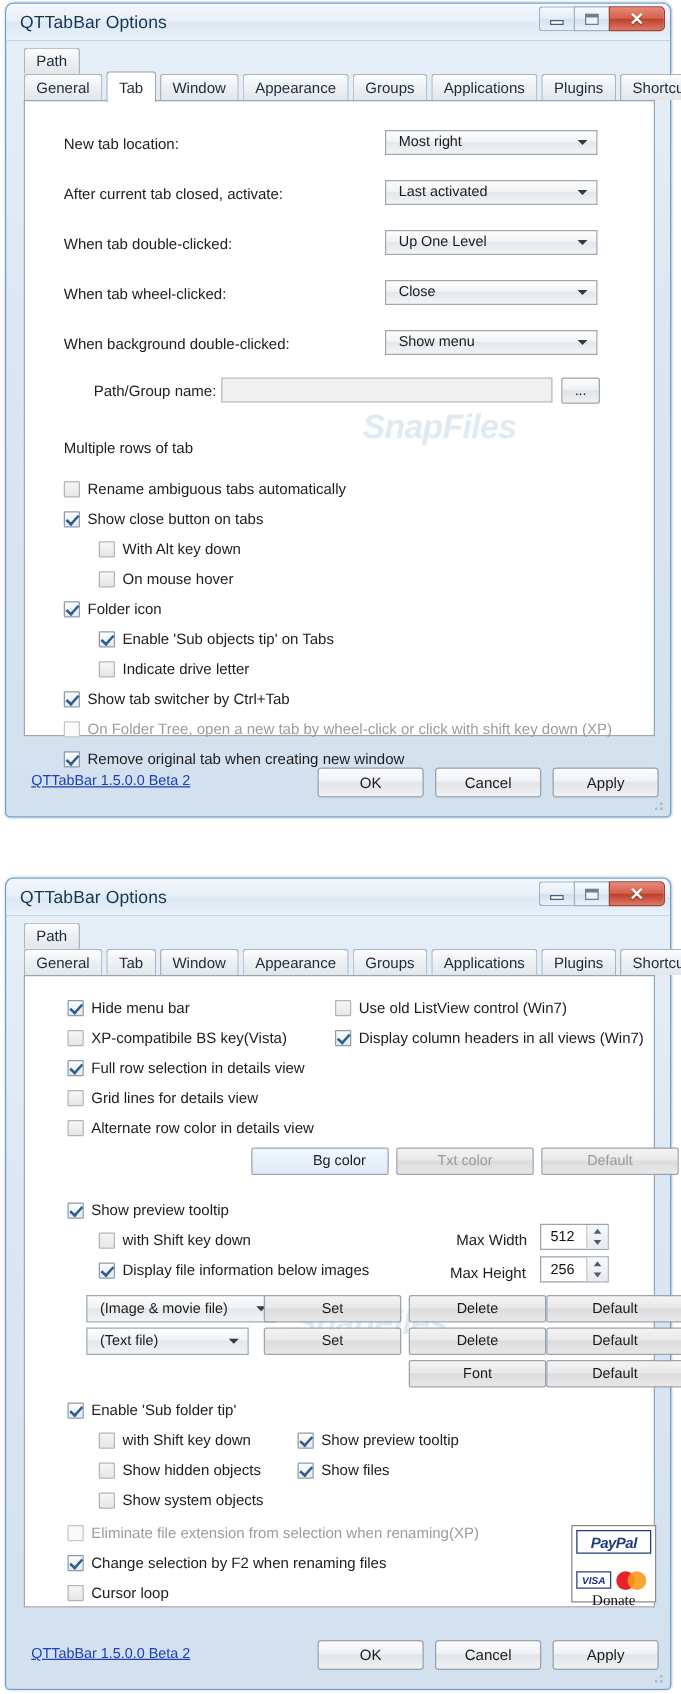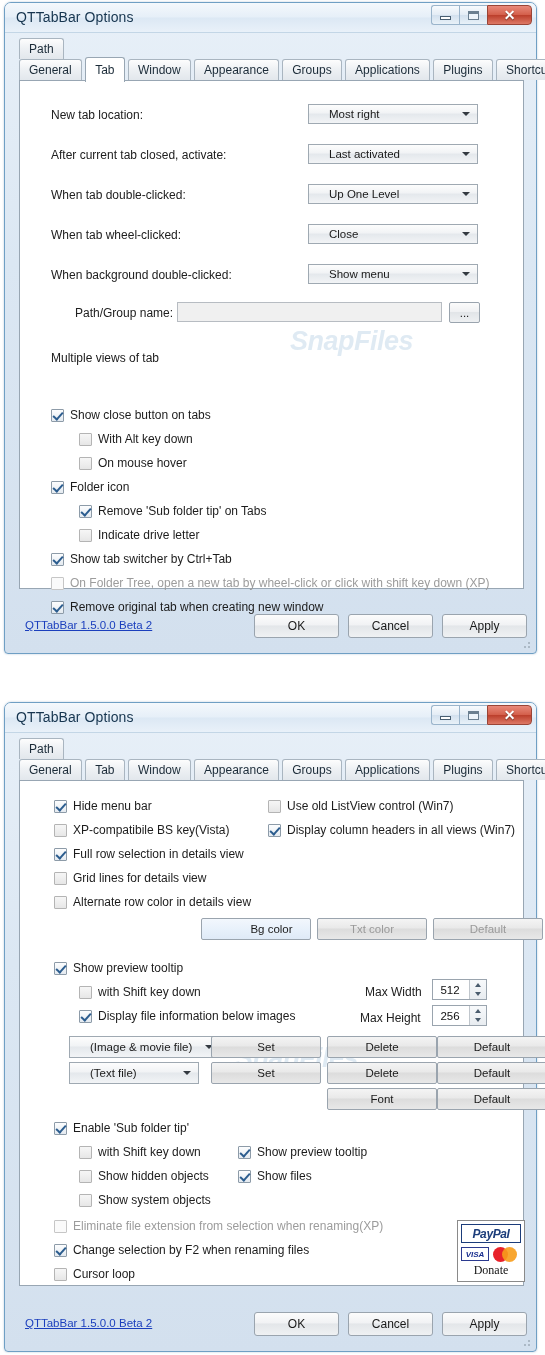--- a/index.html
+++ b/index.html
@@ -149,21 +149,21 @@
   .combo {
     position: absolute;
     height: 20px;
     border: 1px solid #9fa9b2;
     background: linear-gradient(to bottom, #fdfdfd 0%, #f1f3f5 45%, #e4e8ec 50%, #f2f4f6 100%);
     box-sizing: border-box;
     display: flex;
     align-items: center;
     font-size: 11.5px;
     color: #1a1a1a;
-    padding-left: 20px;
+    padding-left: 10px;
     cursor: default;
   }
   .combo .arrow {
     position: absolute;
     right: 7px;
     width: 0; height: 0;
     border-left: 4px solid transparent;
     border-right: 4px solid transparent;
     border-top: 4px solid #333a41;
   }
@@ -331,21 +331,21 @@
     width: 100%; height: 19px;
     border: 1px solid #1b3c7a;
     background: #ffffff;
     display: flex; align-items: center; justify-content: center;
     box-sizing: border-box;
   }
   .pp-logo span {
     font-size: 12px; font-weight: bold; font-style: italic;
     color: #1b3c7a; letter-spacing: -0.4px;
   }
-  .pp-cards { display: flex; gap: 4px; margin-top: 3px; height: 16px; align-items:center; justify-content:center; }
+  .pp-cards { display: flex; gap: 4px; margin-top: 13px; height: 16px; align-items:center; justify-content:center; }
   .pp-visa {
     width: 28px; height: 14px;
     background: #ffffff;
     border: 1px solid #2b3a8f;
     font-size: 8px; font-weight: bold; font-style: italic;
     color: #1a2f8f;
     display: flex; align-items: center; justify-content: center;
     box-sizing: border-box;
   }
   .pp-mc { width: 28px; height: 15px; position: relative; }
@@ -428,41 +428,45 @@
     <div class="lbl" style="position:absolute;left:31px;top:187px;">When background double-clicked:</div>
     <div class="combo" style="left:288px;top:183px;width:170px;">
       <span>Show menu</span>
       <span class="arrow"></span>
     </div>
 
     <div class="lbl" style="position:absolute;left:55px;top:225px;">Path/Group name:</div>
     <div class="textfield" style="left:157px;top:221px;width:265px;"></div>
     <div class="btn" style="left:429px;top:221px;width:31px;height:21px;">...</div>
 
-    <div class="lbl" style="position:absolute;left:31px;top:270px;">Multiple views of tab</div>
-
+    <div class="lbl" style="position:absolute;left:31px;top:270px;">Multiple rows of tab</div>
+
+    <div class="cb off" style="left:31px;top:303px;">
+      <span class="box"></span>
+      <span class="cb-label">Rename ambiguous tabs automatically</span>
+    </div>
     <div class="cb on" style="left:31px;top:327px;">
       <span class="box"></span>
       <span class="cb-label">Show close button on tabs</span>
     </div>
     <div class="cb off" style="left:59px;top:351px;">
       <span class="box"></span>
       <span class="cb-label">With Alt key down</span>
     </div>
     <div class="cb off" style="left:59px;top:375px;">
       <span class="box"></span>
       <span class="cb-label">On mouse hover</span>
     </div>
     <div class="cb on" style="left:31px;top:399px;">
       <span class="box"></span>
       <span class="cb-label">Folder icon</span>
     </div>
     <div class="cb on" style="left:59px;top:423px;">
       <span class="box"></span>
-      <span class="cb-label">Remove 'Sub folder tip' on Tabs</span>
+      <span class="cb-label">Enable 'Sub objects tip' on Tabs</span>
     </div>
     <div class="cb off" style="left:59px;top:447px;">
       <span class="box"></span>
       <span class="cb-label">Indicate drive letter</span>
     </div>
     <div class="cb on" style="left:31px;top:471px;">
       <span class="box"></span>
       <span class="cb-label">Show tab switcher by Ctrl+Tab</span>
     </div>
     <div class="cb on" style="left:31px;top:519px;">

